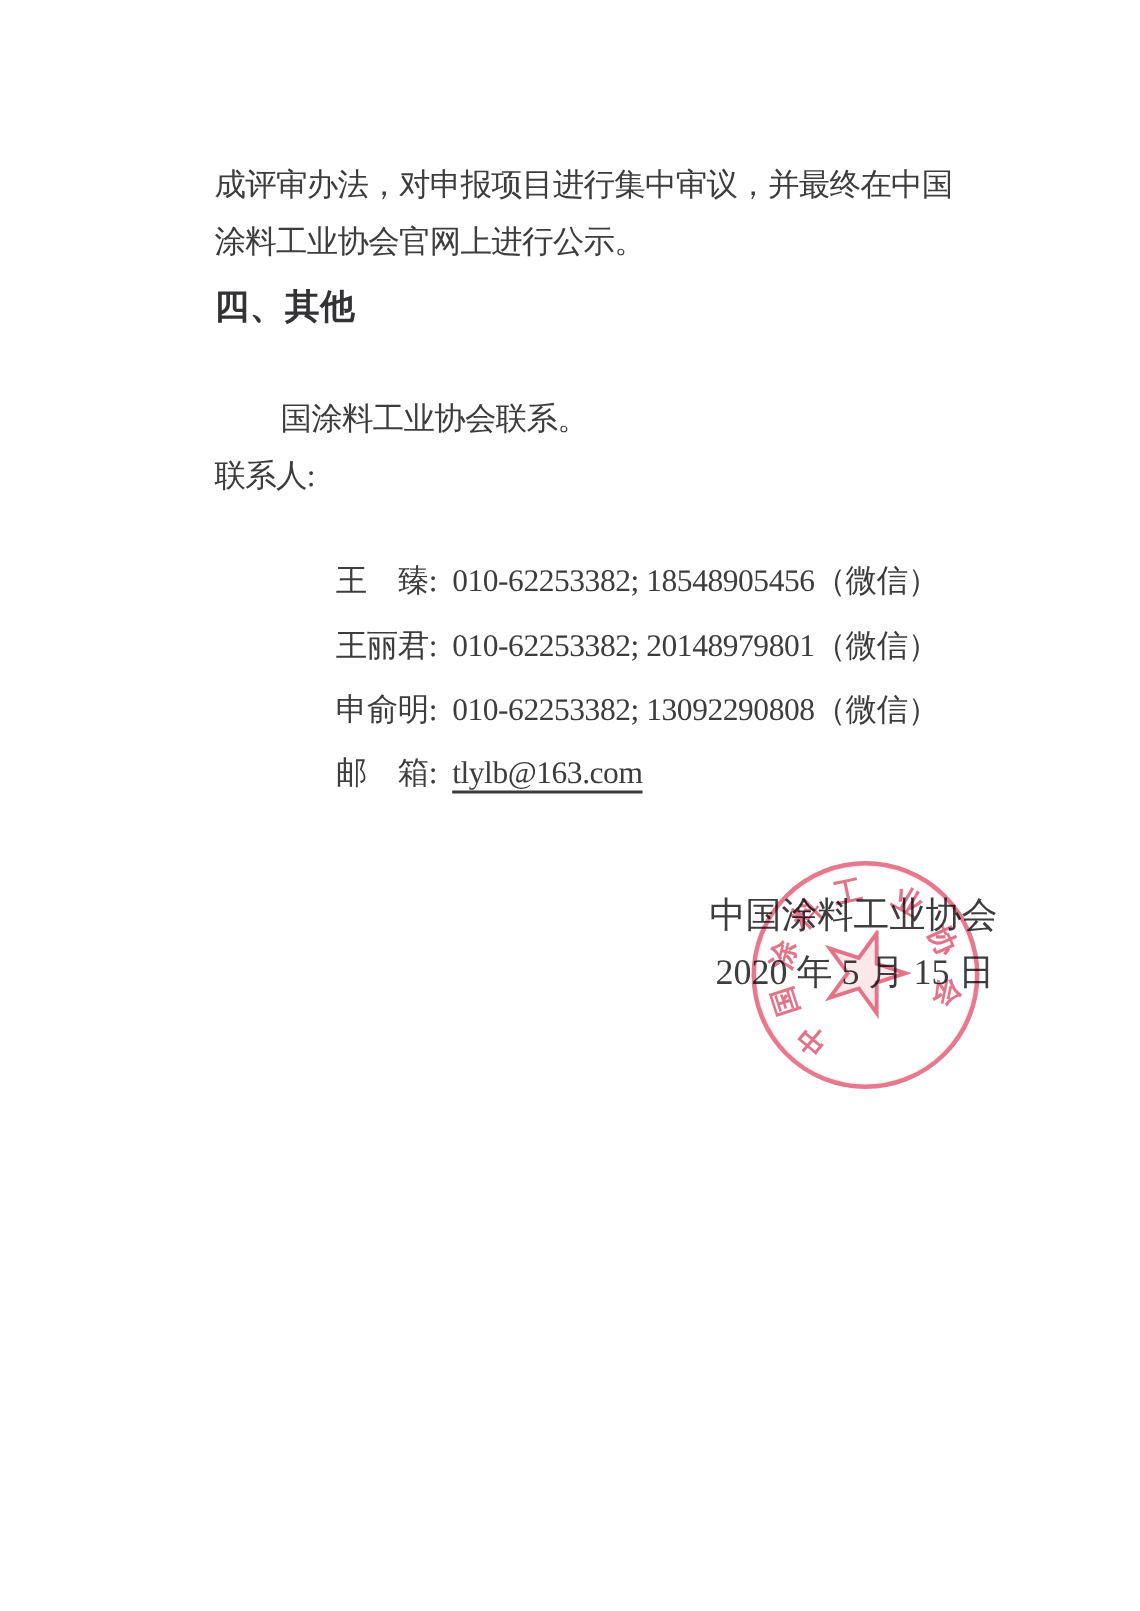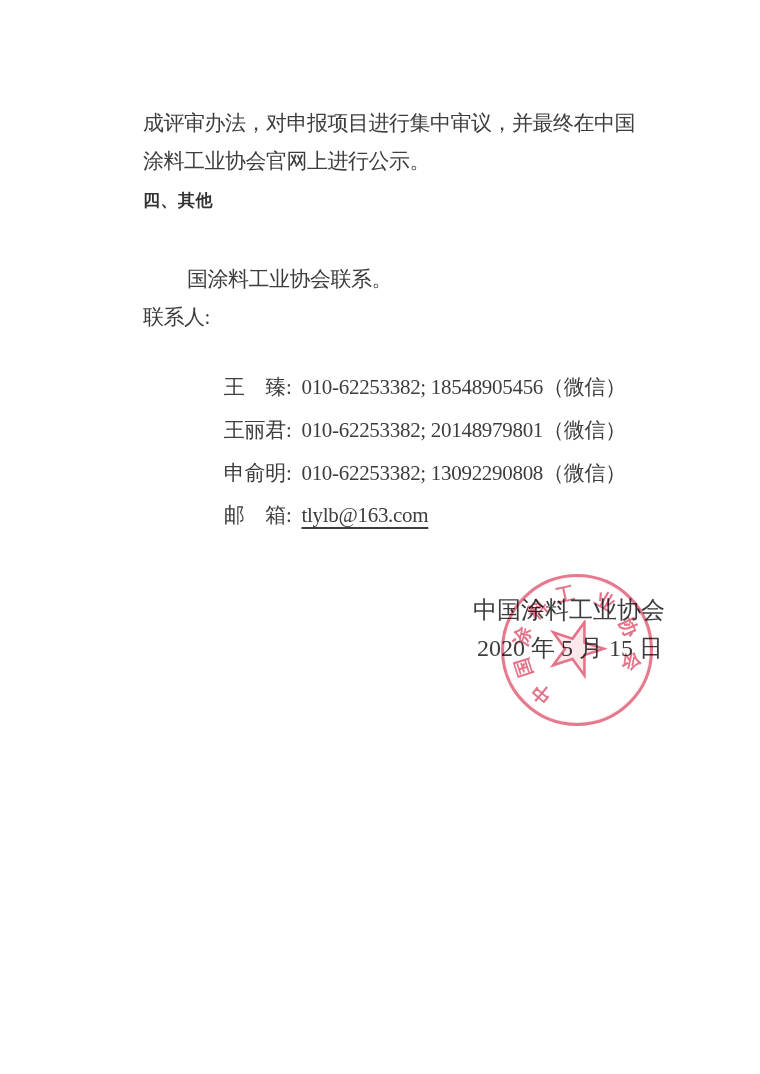--- a/index.html
+++ b/index.html
@@ -17,21 +17,21 @@
     font-size: 21px;
     line-height: 26px;
     letter-spacing: -0.5px;
     white-space: pre;
     color: #3d3d3f;
   }
   .heading {
     position: absolute;
     font-family: "Liberation Sans", "DejaVu Sans", sans-serif;
     font-weight: 700;
-    font-size: 17px;
+    font-size: 23px;
     letter-spacing: 0.5px;
     white-space: pre;
     color: #333336;
   }
   .contact-row { position: absolute; white-space: pre; font-size: 21px; letter-spacing: -0.3px; }
   .contact-name { display: inline; }
   .contact-detail { display: inline; margin-left: 10px; text-align: center; }
   .email {
     text-decoration: underline;
     text-underline-offset: 5px;

